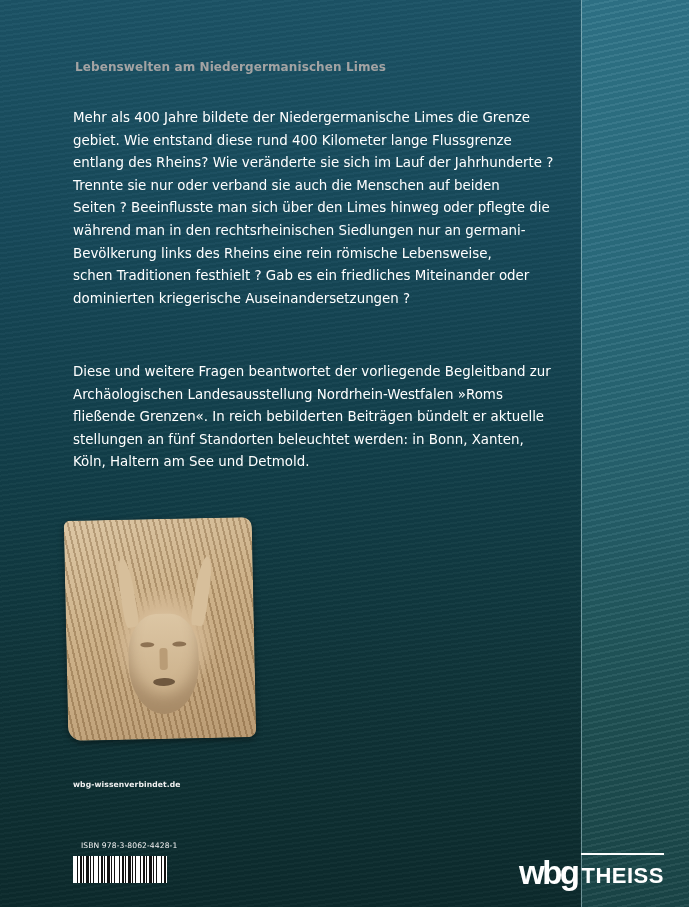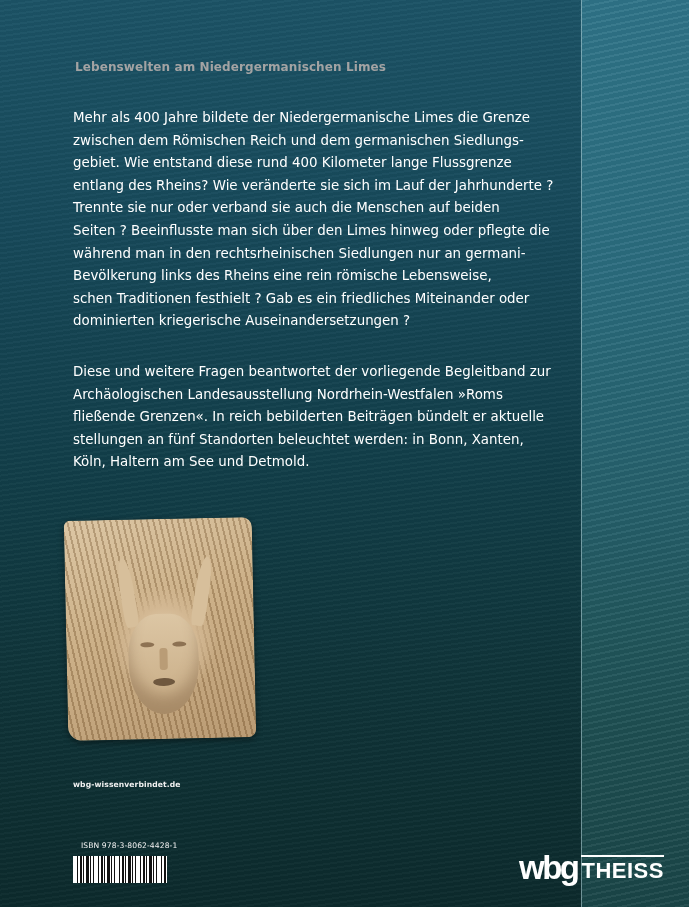--- a/index.html
+++ b/index.html
@@ -80,35 +80,34 @@
       position: absolute; left: 519px; top: 853px; color: #ffffff;
       white-space: nowrap; display: flex; align-items: flex-end;
     }
     .logo .wbg {
       font-family: "Liberation Sans", sans-serif; font-weight: bold;
       font-size: 33px; letter-spacing: -2.5px; line-height: 30px;
     }
     .logo .theiss {
       font-family: "Liberation Sans", sans-serif; font-weight: bold;
       font-size: 22px; letter-spacing: 0.5px; line-height: 22px;
-      margin-left: 4px; padding-top: 3px; border-top: 2.5px solid #ffffff;
+      margin-left: 4px; padding-top: 10px; border-top: 2.5px solid #ffffff;
       margin-bottom: 1px;
     }
   </style>
 </head>
 <body>
 
 <div class="cover"></div>
 <div class="right-strip"></div>
 
 <div class="headline">Lebenswelten am Niedergermanischen Limes</div>
 
 <div class="para p1">
   <span class="line">Mehr als 400 Jahre bildete der Niedergermanische Limes die Grenze</span>
-  <span class="line">zwischen dem Römischen Reich und dem germanischen Siedlungs-</span>
   <span class="line">gebiet. Wie entstand diese rund 400 Kilometer lange Flussgrenze</span>
   <span class="line">entlang des Rheins? Wie veränderte sie sich im Lauf der Jahrhunderte ?</span>
   <span class="line">Trennte sie nur oder verband sie auch die Menschen auf beiden</span>
   <span class="line">Seiten ? Beeinflusste man sich über den Limes hinweg oder pflegte die</span>
   <span class="line">während man in den rechtsrheinischen Siedlungen nur an germani-</span>
   <span class="line">Bevölkerung links des Rheins eine rein römische Lebensweise,</span>
   <span class="line">schen Traditionen festhielt ? Gab es ein friedliches Miteinander oder</span>
   <span class="line">dominierten kriegerische Auseinandersetzungen ?</span>
 </div>
 

